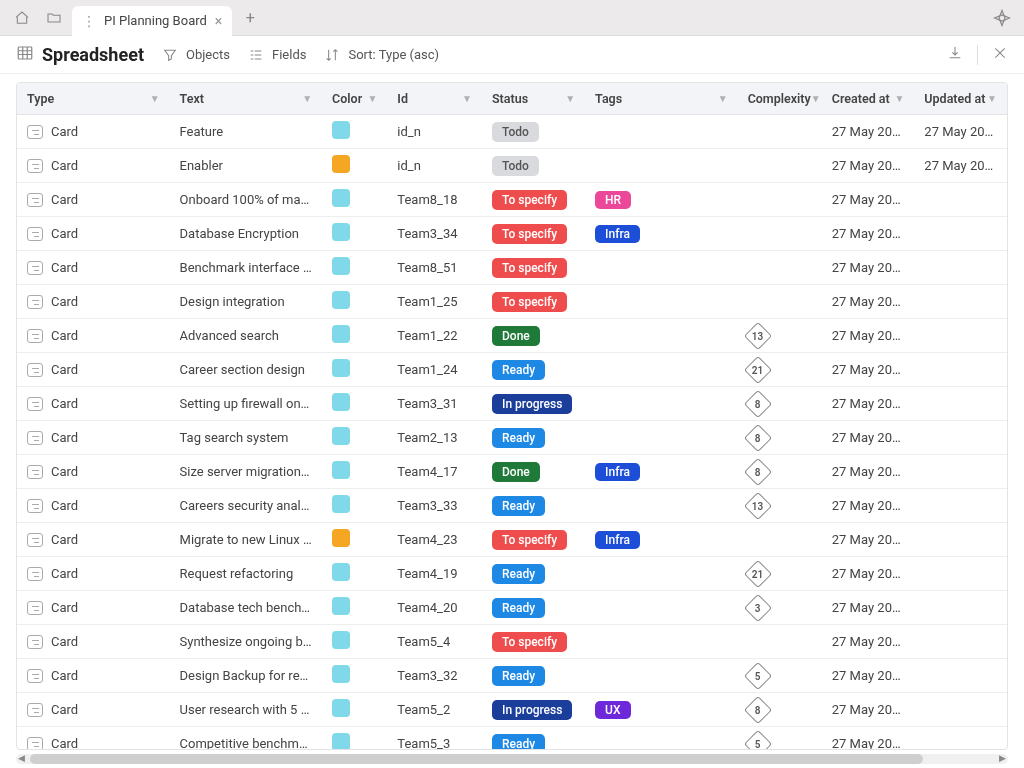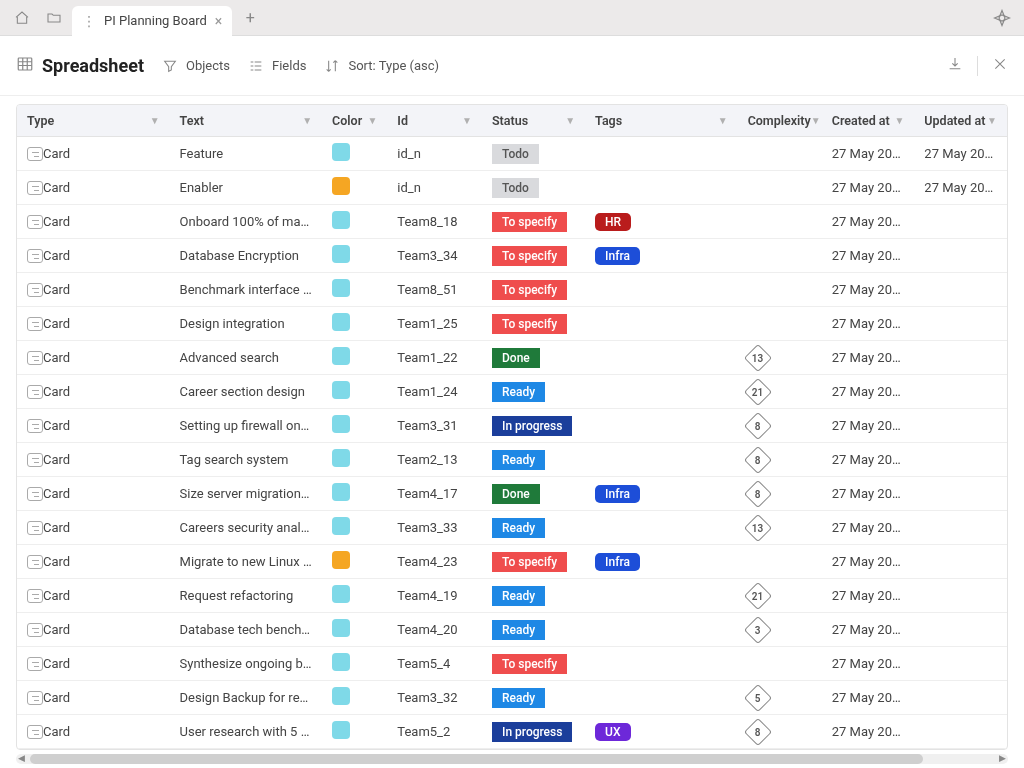--- a/index.html
+++ b/index.html
@@ -51,21 +51,21 @@
   .tab .dots { color: #999; font-size: 14px; }
   .tab .close { color: #999; font-size: 14px; cursor: pointer; }
   .topbar-right {
     margin-left: auto;
     display: flex;
     align-items: center;
   }
 
   
   .toolbar {
-    height: 60px;
+    height: 38px;
     background: #fff;
     display: flex;
     align-items: center;
     padding: 0 16px;
     gap: 18px;
     border-bottom: 1px solid #eee;
   }
   .toolbar .title-group {
     display: flex;
     align-items: center;
@@ -139,61 +139,61 @@
   .col-type { width: 145px; }
   .col-text { width: 145px; }
   .col-color { width: 62px; }
   .col-id { width: 90px; }
   .col-status { width: 98px; }
   .col-tags { width: 145px; }
   .col-complex { width: 80px; }
   .col-created { width: 88px; }
   .col-updated { width: 88px; }
 
-  .type-cell { display:flex; align-items:center; }
+  .type-cell { display:flex; align-items:center; gap:8px; }
   .type-icon {
     width:16px; height:14px; border:1.5px solid #aaa; border-radius:3px;
     display:flex; align-items:center; justify-content:center; font-size:9px; color:#aaa;
     position:relative;
   }
   .type-icon::before,
   .type-icon::after {
     content:""; position:absolute; background:#aaa; height:1.5px; right:3px;
   }
   .type-icon::before { top:4px; width:7px; }
   .type-icon::after  { top:8px; width:5px; }
 
   .color-swatch {
     width:18px; height:18px; border-radius:4px; display:inline-block;
   }
 
   .status-pill {
     display:inline-block;
     padding: 3px 10px;
-    border-radius: 0;
+    border-radius: 5px;
     font-size: 12px;
     font-weight: 500;
     color: #fff;
     text-align:center;
   }
   .status-todo       { background:#d9dadd; color:#555; }
   .status-tospecify  { background:#ef4d4d; }
   .status-done       { background:#1f7a3a; }
   .status-ready      { background:#1e88e5; }
   .status-inprogress { background:#1b3e9b; }
 
   .tag-pill {
     display:inline-block;
     padding: 2px 10px;
     border-radius: 5px;
     font-size: 12px;
     font-weight: 500;
     color:#fff;
   }
-  .tag-hr    { background:#b91c1c; }
+  .tag-hr    { background:#ec4899; }
   .tag-infra { background:#1d4ed8; }
   .tag-ux    { background:#6d28d9; }
 
   .complex-badge {
     width:20px; height:20px;
     border:1.5px solid #888;
     color:#555;
     font-size:10px;
     font-weight:600;
     display:inline-flex;

